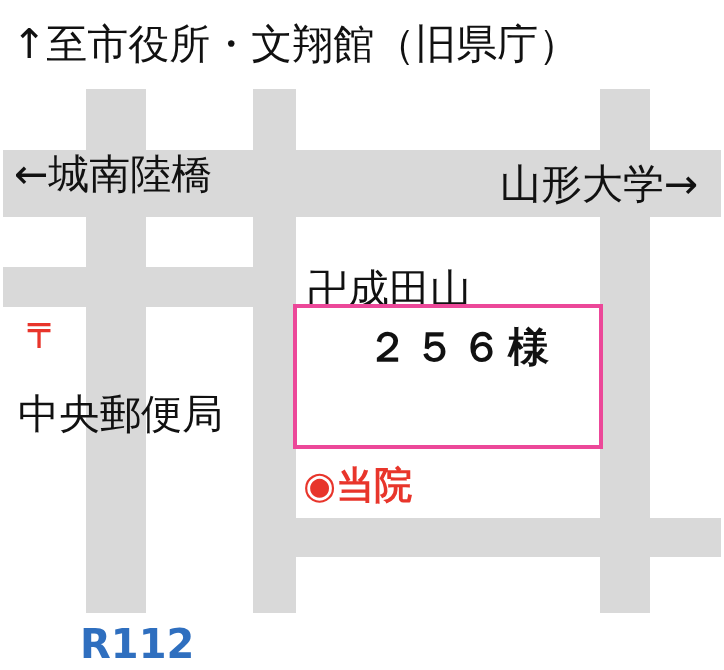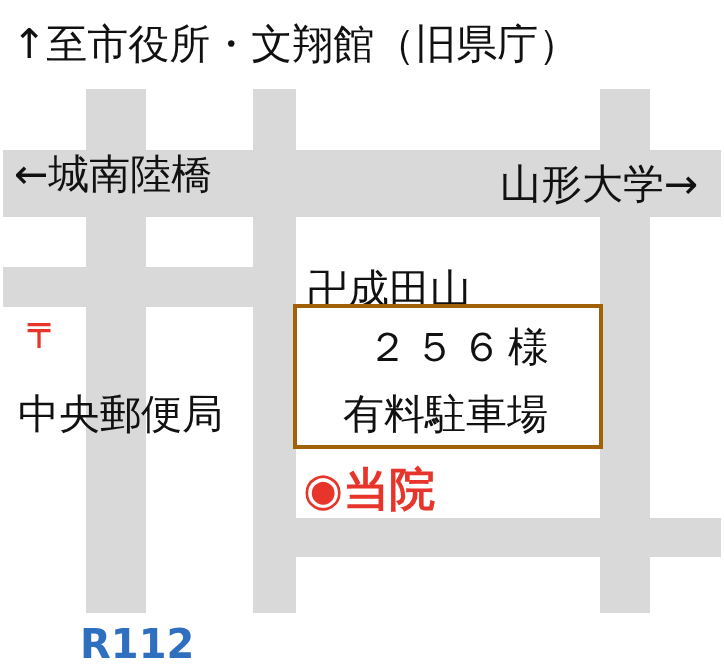--- a/index.html
+++ b/index.html
@@ -1,21 +1,21 @@
 <!DOCTYPE html>
 <html><head>
 <meta charset="utf-8">
 <style>
   html, body { margin:0; padding:0; background:#ffffff; }
   body { width:724px; height:670px; position:relative; overflow:hidden;
          font-family:"DejaVu Sans", "Liberation Sans", sans-serif; color:#111; }
   .road { position:absolute; background:#d9d9d9; }
   .lbl { position:absolute; white-space:nowrap; line-height:1; }
   .big { font-size:41px; }
-  .box { position:absolute; border:4px solid #a16207; box-sizing:border-box; background:transparent; }
+  .box { position:absolute; border:4px solid #ec4899; box-sizing:border-box; background:transparent;font-weight:bold; }
   .red { color:#e8352b; }
   .blue { color:#2f6fbf; }
   .bold { font-weight:bold; }
 </style>
 </head>
 <body>
 
 <div class="road" style="left:86px; top:89px; width:60px; height:524px;"></div>
 <div class="road" style="left:253px; top:89px; width:43px; height:524px;"></div>
 <div class="road" style="left:600px; top:89px; width:50px; height:524px;"></div>
@@ -25,23 +25,22 @@
 
 <div class="lbl big" style="left:12px; top:24px;">↑至市役所・文翔館（旧県庁）</div>
 
 <div class="lbl big" style="left:14px; top:154px;">←城南陸橋</div>
 <div class="lbl big" style="left:500px; top:164px;">山形大学→</div>
 
 <div class="lbl big" style="left:307px; top:269px;">卍成田山</div>
 
 <div class="box" style="left:293px; top:304px; width:310px; height:145px;">
   <div class="lbl big" style="left:70px; top:19px; letter-spacing:6px;">２５６様</div>
-  <div class="lbl big" style="left:46px; top:86px;">有料駐車場</div>
 </div>
 
 <div class="lbl red bold" style="left:26px; top:318px; font-size:34px;">〒</div>
 <div class="lbl big" style="left:18px; top:394px;">中央郵便局</div>
 
-<div class="lbl red bold" style="left:303px; top:466px; font-size:46px;">
+<div class="lbl red bold" style="left:303px; top:466px; font-size:38px;">
   <span>◉</span><span>当院</span>
 </div>
 
 <div class="lbl blue bold" style="left:80px; top:624px; font-size:40px;">R112</div>
 
 </body></html>

